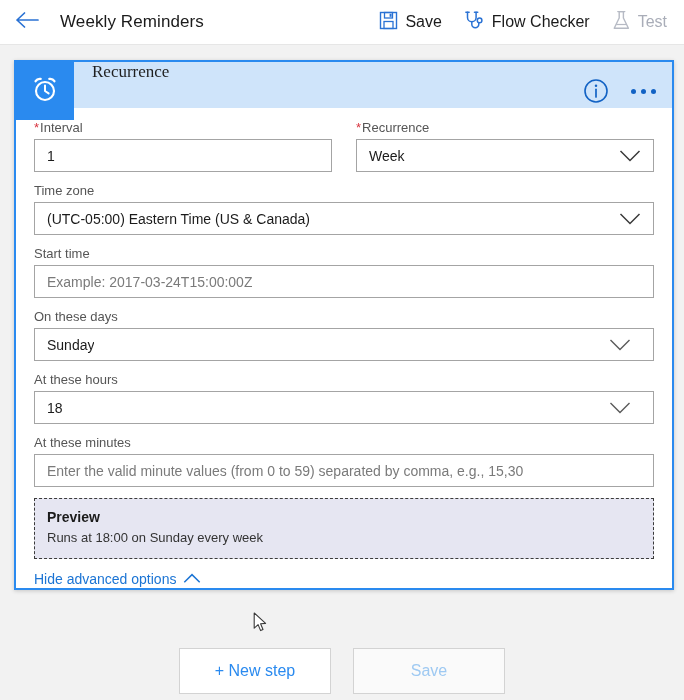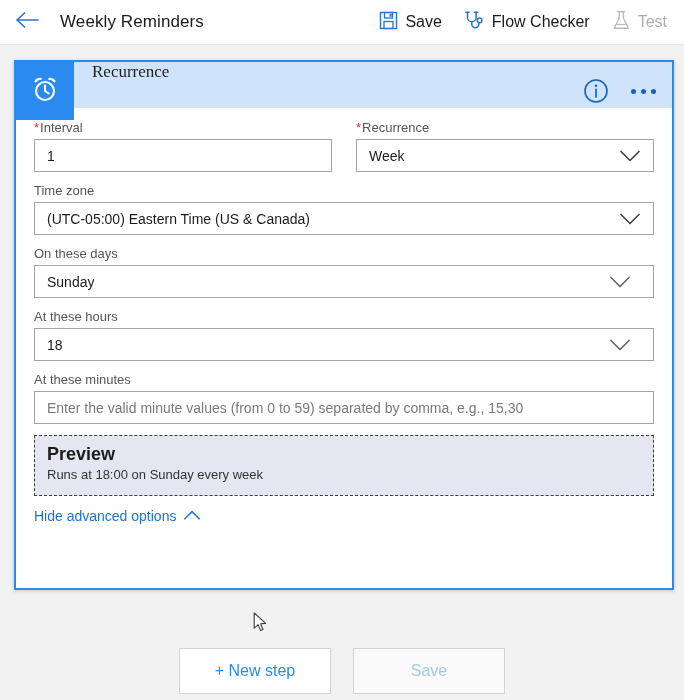--- a/index.html
+++ b/index.html
@@ -98,21 +98,21 @@
   }
   .chev.inset { right: 22px; }
 
   
   .preview {
     margin-top: 6px;
     border: 1px dashed #3b3b3b;
     background: #e6e6f2;
     padding: 9px 12px 11px 12px;
   }
-  .preview-title { font-size: 18px; font-weight: bold; color: #1b1b1b; line-height: 19px; }
+  .preview-title { font-size: 14px; font-weight: bold; color: #1b1b1b; line-height: 19px; }
   .preview-text { font-size: 13px; color: #333333; line-height: 19px; margin-top: 1px; }
 
   .adv-link {
     margin-top: 12px; display: inline-flex; align-items: center; gap: 7px;
     font-size: 14px; color: #1b74d4; cursor: pointer;
   }
 
   
   .bottom {
     position: absolute; left: 0; top: 648px; width: 684px;
@@ -247,20 +247,26 @@
           <span class="val">(UTC-05:00) Eastern Time (US &amp; Canada)</span>
           <span class="chev">
             <svg width="22" height="13" viewBox="0 0 22 13">
                 <path d="M1.5 1.5 L11 11 L20.5 1.5" fill="none" stroke="#3a3a3a" stroke-width="1.5"></path>
               </svg>
           </span>
         </div>
       </div>
 
       
+      <div class="field">
+        <label class="f-label">Start time</label>
+        <div class="ctrl">
+          <span class="val ph">Example: 2017-03-24T15:00:00Z</span>
+        </div>
+      </div>
 
       
       <div class="field">
         <label class="f-label">On these days</label>
         <div class="ctrl">
           <span class="val">Sunday</span>
           <span class="chev inset">
             <svg width="22" height="13" viewBox="0 0 22 13">
                 <path d="M1.5 1.5 L11 11 L20.5 1.5" fill="none" stroke="#5a5a5a" stroke-width="1.4"></path>
               </svg>

